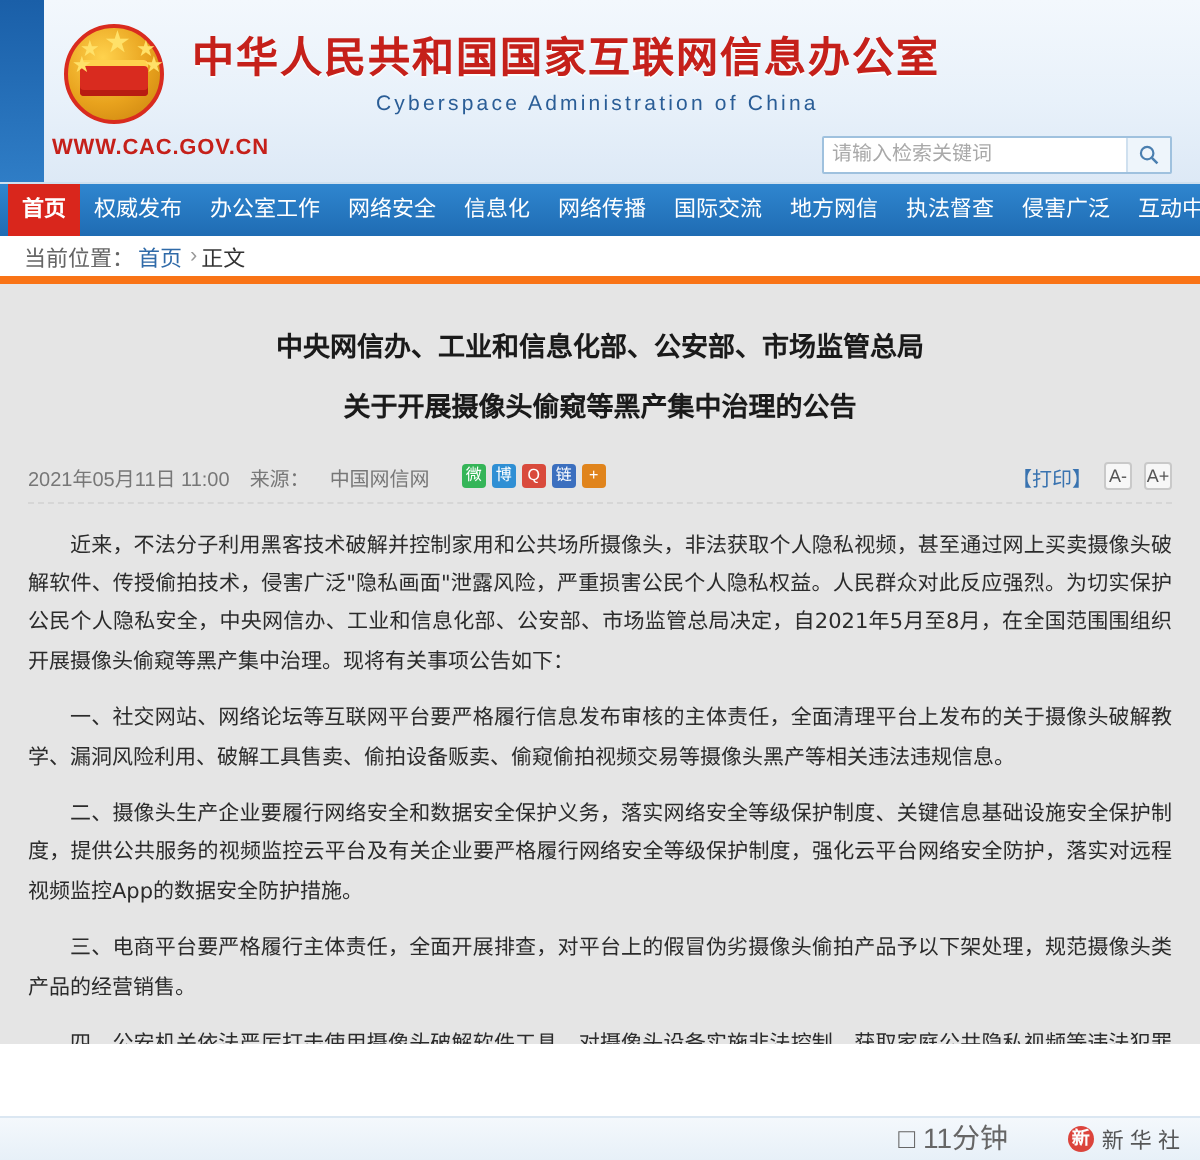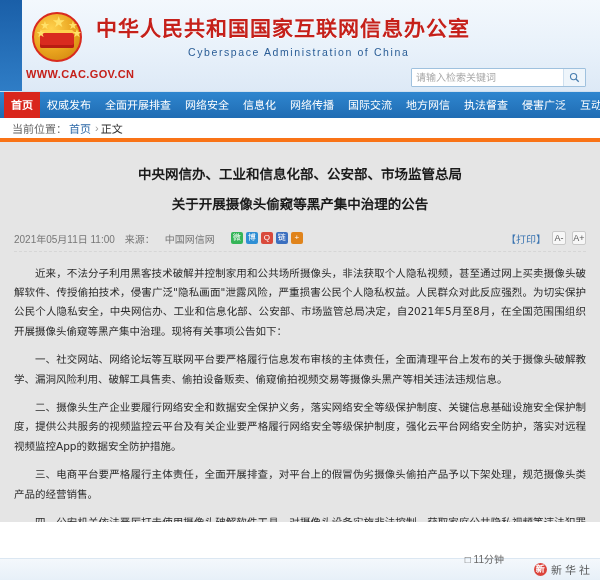--- a/index.html
+++ b/index.html
@@ -254,22 +254,22 @@
     border-radius: 50%;
     background: #d9261c;
     color: #fff;
     font-size: 9px;
     line-height: 13px;
     text-align: center;
     font-weight: bold;
   }
   .wm-play {
     position: absolute;
-    right: 96px; bottom: 14px;
-    font-size: 10px;
+    right: 96px; bottom: 2px;
+    font-size: 14px;
     color: #666;
     display: flex; align-items: center; gap: 3px; text-align: center;
   }
 </style>
 </head>
 <body>
 
 <div class="page">
 
   <div class="header">
@@ -294,21 +294,21 @@
           <circle cx="5" cy="5" r="3.4" stroke="#4a7fb0" stroke-width="1.2" fill="none"></circle>
           <line x1="7.6" y1="7.6" x2="10.6" y2="10.6" stroke="#4a7fb0" stroke-width="1.4"></line>
         </svg>
       </div>
     </div>
   </div>
 
   <div class="nav">
     <div class="nav-item active">首页</div>
     <div class="nav-item">权威发布</div>
-    <div class="nav-item">全面开展排查</div>
+    <div class="nav-item">办公室工作</div>
     <div class="nav-item">网络安全</div>
     <div class="nav-item">信息化</div>
     <div class="nav-item">网络传播</div>
     <div class="nav-item">国际交流</div>
     <div class="nav-item">地方网信</div>
     <div class="nav-item">执法督查</div>
     <div class="nav-item">侵害广泛</div>
     <div class="nav-item">互动中心</div>
 
   </div>

